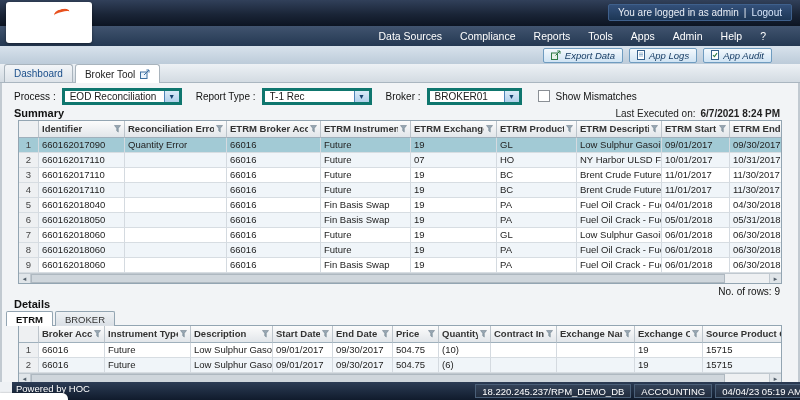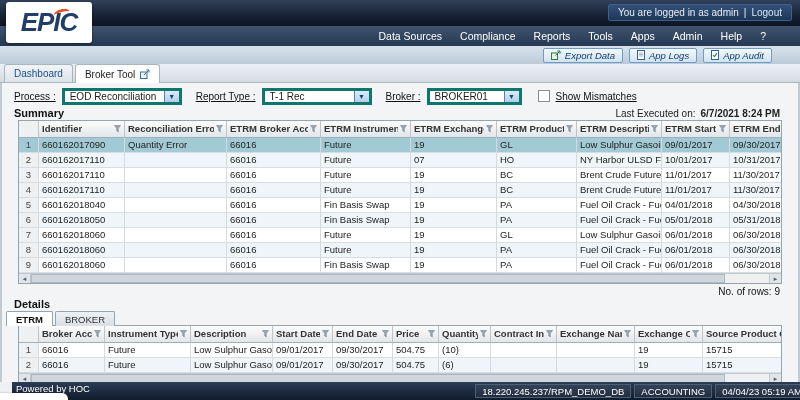--- a/index.html
+++ b/index.html
@@ -94,21 +94,21 @@
     position: absolute; top: 83px; left: 0; width: 800px; height: 299px;
     background: #f2f4f6;
     border-left: 2px solid #c2cad1; border-right: 2px solid #c2cad1;
     overflow: hidden;
   }
 
   .filter-row {
     display: flex; align-items: center; gap: 6px;
     padding: 4px 0 0 12px; height: 22px; font-size: 10px; color: #111111;
   }
-  .flabel { white-space: nowrap; text-decoration: underline; }
+  .flabel { white-space: nowrap; }
   .flabel.gap { margin-left: 8px; }
   .dropdown {
     display: flex; align-items: center; justify-content: space-between;
     border: 3px solid #0f766e; background: #ffffff; height: 17px;
     font-size: 10px; padding-left: 5px; cursor: pointer; overflow: hidden;
   }
   .dd-value { white-space: nowrap; overflow: hidden; color: #1b1b1b; }
   .dd-arrow {
     width: 15px; height: 15px; flex: none;
     display: flex; align-items: center; justify-content: center;
@@ -222,21 +222,20 @@
       <span class="nav-item">Compliance</span>
       <span class="nav-item">Reports</span>
       <span class="nav-item">Tools</span>
       <span class="nav-item">Apps</span>
       <span class="nav-item">Admin</span>
       <span class="nav-item">Help</span>
       <span class="nav-item">?</span>
     </div>
 
   <div class="logo-box">
-    <span class="logo-text">EPIC</span>
     <span class="logo-swoosh"></span>
   </div>
 
   <div class="toolbar">
     <div class="tb-group">
         <div class="tb-btn">
           <span class="tb-icon">
             <svg width="10" height="10" viewBox="0 0 10 10">
               <rect x="0.5" y="3" width="6" height="6.5" fill="#e7f1e9" stroke="#2f7a45"></rect>
               <path d="M4.5 5.5 L9 1 M9 1 H6.2 M9 1 V3.8" fill="none" stroke="#2f7a45"></path>

